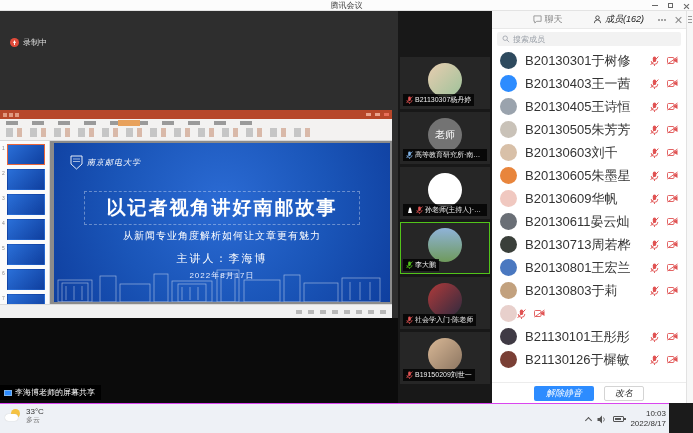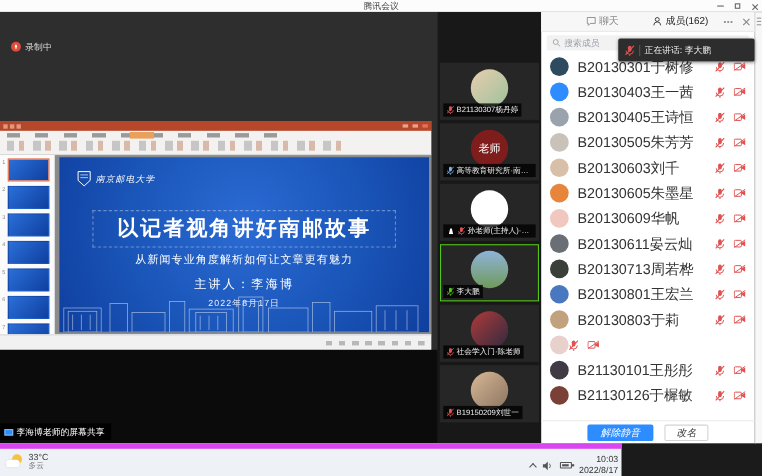--- a/index.html
+++ b/index.html
@@ -71,21 +71,21 @@
   .tile-name { font-size:7px; color:#eee; white-space:nowrap; overflow:hidden; text-overflow:ellipsis; max-width:70px; }
   .host-badge { width:8px; height:8px; border-radius:1px; flex:none; position:relative; }
   .host-badge::after { content:""; position:absolute; left:2px; top:1px; width:4px; height:6px;
     background:#fff; clip-path:polygon(50% 0,80% 35%,80% 45%,100% 100%,0 100%,20% 45%,20% 35%); }
 
   
   .panel { position:absolute; left:492px; top:11px; width:194px; height:392px; background:#fff; display:flex; flex-direction:column; }
   .tabs { height:18px; background:#f7f7f7; border-bottom:1px solid #e8e8e8; display:flex; align-items:center;padding-left:20px; }
   .tab { flex:1; display:flex; align-items:center; justify-content:center; gap:3px; height:100%; }
   .tab-label { font-size:9px; color:#888; }
-  .tab.active .tab-label { color:#222; }
+  .tab.active .tab-label { color:#222;font-style:italic; }
   .tab-extra { width:16px; display:flex; align-items:center; justify-content:center; height:100%; }
   .dots { display:flex; gap:1px; } .dots i { width:2px; height:2px; border-radius:50%; background:#888; }
   .close-x { position:relative; width:7px; height:7px; }
   .close-x::before,.close-x::after { content:""; position:absolute; left:3px; top:0; width:1px; height:8px; background:#888; }
   .close-x::before { transform:rotate(45deg); } .close-x::after { transform:rotate(-45deg); }
   .search-area { position:relative; height:20px; }
   .search-box { position:absolute; left:5px; top:3px; right:5px; height:14px; background:#f2f2f2; border-radius:2px;
     display:flex; align-items:center; gap:3px; padding:0 5px; }
   .search-ph { font-size:8px; color:#9aa0a8; }
   .tooltip { position:absolute; left:70px; top:6px; width:124px; height:21px; background:rgba(38,38,38,.97); border-radius:2px;
@@ -98,21 +98,21 @@
   .member-name { font-size:13px; color:#333; margin-left:8px; flex:1; white-space:nowrap; overflow:hidden; }
   .row-icons { display:flex; gap:8px; }
   .panel-footer { height:21px; border-top:1px solid #ececec; display:flex; align-items:center; justify-content:center; gap:10px;font-style:italic; }
   .btn-blue { background:#2d8cff; color:#fff; font-size:9px; border:none; border-radius:2px; width:60px; height:15px; line-height:14px; text-align:center; }
   .btn-white { background:#fff; color:#333; font-size:9px; border:1px solid #d4d4d4; border-radius:2px; width:40px; height:15px; line-height:13px; text-align:center; }
   .handle-strip { position:absolute; left:686px; top:11px; width:7px; height:392px; background:#f7f7f7; border-left:1px solid #e2e2e2; }
   .handle-strip i { display:block; width:4px; height:1px; background:#999; margin:2px auto 0 auto; }
   .handle-strip .bars { margin-top:5px; }
 
   
-  .taskbar { position:absolute; left:0; top:403px; width:565px; height:30px; background:#eef1f6; border-top:5px solid #d946ef; }
+  .taskbar { position:absolute; left:0; top:403px; width:669px; height:30px; background:#eef1f6; border-top:1px solid #d946ef; }
   .weather { position:absolute; left:5px; top:3px; display:flex; align-items:center; gap:4px; }
   .weather-icon { position:relative; width:17px; height:14px; }
   .weather-sun { position:absolute; left:6px; top:0; width:9px; height:9px; border-radius:50%; background:#f5c242; }
   .weather-cloud { position:absolute; left:0; top:5px; width:13px; height:7px; border-radius:5px; background:#fff; box-shadow:0 0 1px #bbb; }
   .weather-col { display:flex; flex-direction:column; line-height:1.15; }
   .weather-temp { font-size:8px; color:#333; }
   .weather-desc { font-size:7px; color:#777; }
   .tray { position:absolute; right:3px; top:0; height:30px; display:flex; align-items:center; gap:6px; }
   .chevron-up { width:5px; height:5px; border-left:1px solid #555; border-top:1px solid #555; transform:rotate(45deg); margin-top:2px; }
   .battery { width:11px; height:6px; border:1px solid #555; border-radius:1px; position:relative; }
@@ -238,21 +238,21 @@
 
         <svg width="7" height="8" viewBox="0 0 8 9" style="flex:none">
           <rect x="2.5" y="0.5" width="3" height="5" rx="1.5" fill="#e05252" style="fill: rgb(224, 82, 82);"></rect>
           <path d="M1 4.5 a3 3 0 0 0 6 0 M4 7.5 v1.5" fill="none" stroke-width="0.8" stroke="#e05252" style="stroke: rgb(224, 82, 82);"></path>
           <line x1="0.5" y1="8" x2="7.5" y2="0.5" stroke-width="0.9" stroke="#e05252" style="stroke: rgb(224, 82, 82);"></line>
         </svg>
         <span class="tile-name">B21130307杨丹婷</span>
       </div>
     </div>
     <div class="tile" style="border-color: transparent;">
-      <div class="tile-avatar" style="background: #7f1d1d; align-items: center;">
+      <div class="tile-avatar" style="background: #737373; align-items: center;">
         <span>老师</span>
       </div>
       <div class="tile-label">
 
         <svg width="7" height="8" viewBox="0 0 8 9" style="flex:none">
           <rect x="2.5" y="0.5" width="3" height="5" rx="1.5" fill="#7fb3e8" style="fill: rgb(127, 179, 232);"></rect>
           <path d="M1 4.5 a3 3 0 0 0 6 0 M4 7.5 v1.5" fill="none" stroke-width="0.8" stroke="#7fb3e8" style="stroke: rgb(127, 179, 232);"></path>
           <line x1="0.5" y1="8" x2="7.5" y2="0.5" stroke-width="0.9" stroke="#7fb3e8" style="stroke: rgb(127, 179, 232);"></line>
         </svg>
         <span class="tile-name">高等教育研究所·南邮大学</span>
@@ -344,29 +344,20 @@
     </div>
   </div>
 
   <div class="search-area">
     <div class="search-box">
       <svg width="8" height="8" viewBox="0 0 10 10">
         <circle cx="4" cy="4" r="2.8" fill="none" stroke="#9aa0a8" stroke-width="1"></circle>
         <line x1="6.2" y1="6.2" x2="9" y2="9" stroke="#9aa0a8" stroke-width="1"></line>
       </svg>
       <span class="search-ph">搜索成员</span>
-    </div>
-    <div class="tooltip">
-      <svg width="9" height="10" viewBox="0 0 8 9">
-        <rect x="2.5" y="0.5" width="3" height="5" rx="1.5" fill="#e05252"></rect>
-        <path d="M1 4.5 a3 3 0 0 0 6 0 M4 7.5 v1.5" fill="none" stroke="#e05252" stroke-width="0.8"></path>
-        <line x1="0.5" y1="8" x2="7.5" y2="0.5" stroke="#e05252" stroke-width="0.9"></line>
-      </svg>
-      <span class="tooltip-divider"></span>
-      <span class="tooltip-text">正在讲话: 李大鹏</span>
     </div>
   </div>
 
   <div class="member-list">
     <div class="member-row">
         <span class="member-avatar" style="background: rgb(46, 74, 94);"></span>
         <span class="member-name">B20130301于树修</span>
         <span class="row-icons">
           <svg width="9" height="10" viewBox="0 0 8 9">
             <rect x="2.5" y="0.5" width="3" height="5" rx="1.5" fill="#e05252"></rect>

